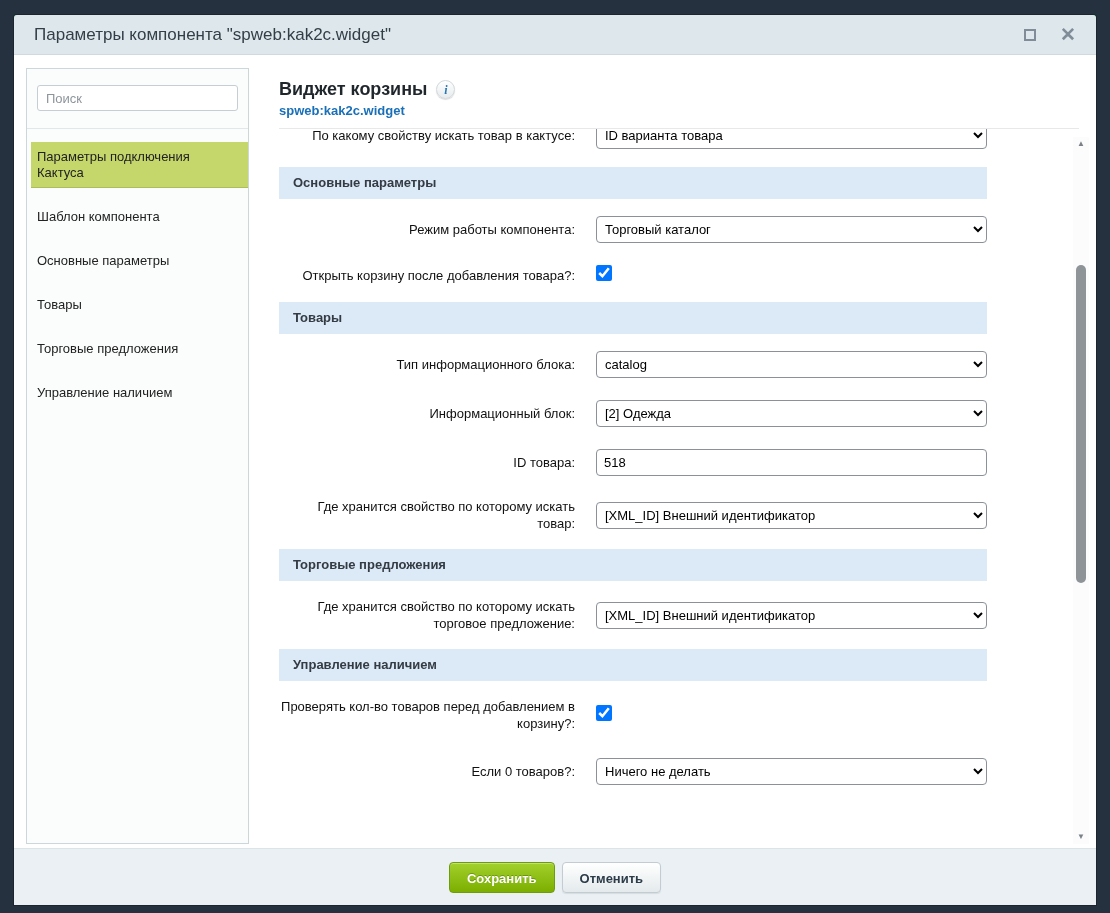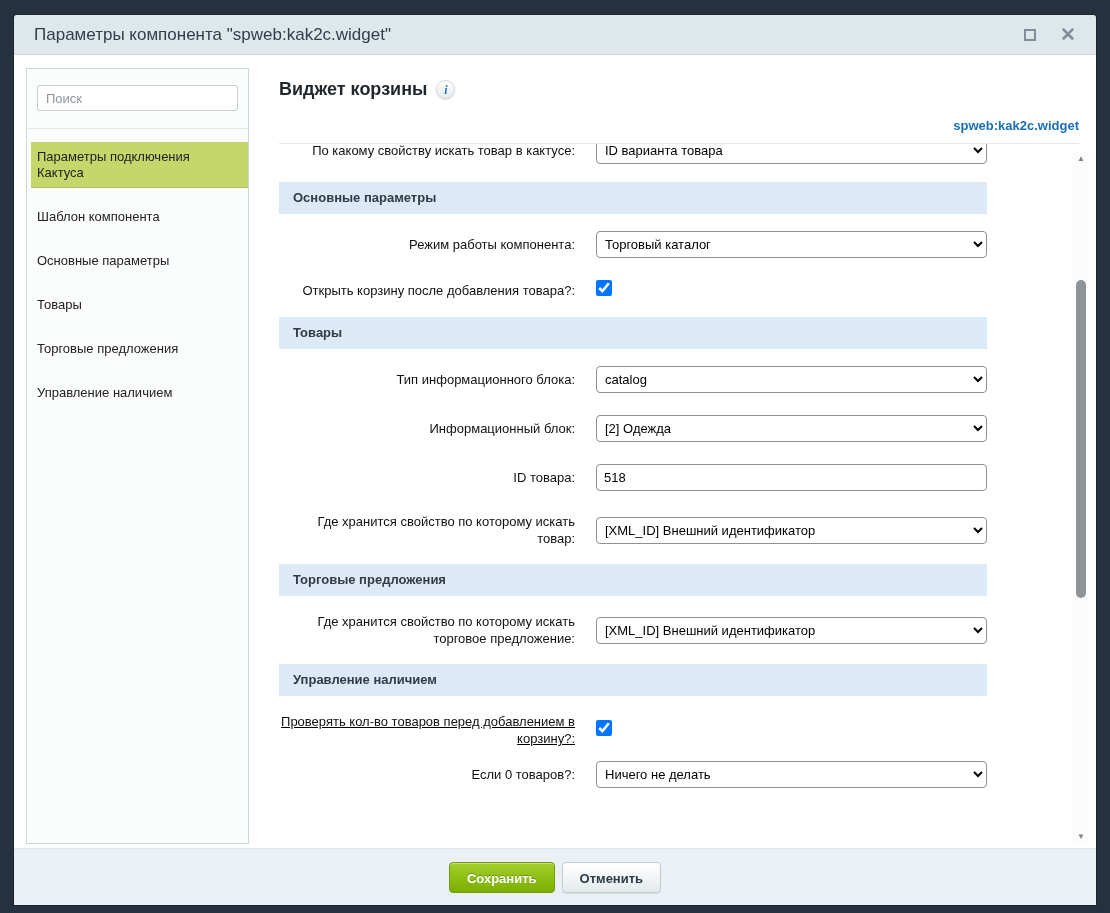--- a/index.html
+++ b/index.html
@@ -57,21 +57,21 @@
   .main-header { flex:0 0 auto; padding-right:10px; }
   .main-title-row { display:flex; align-items:center; }
   .main-title { font-size:18px; font-weight:bold; color:#1f262c; }
   .info-icon {
     display:inline-block; width:19px; height:19px; margin-left:9px;
     border-radius:50%; background:linear-gradient(#ffffff,#e7ebed);
     border:1px solid #d2d8db; box-shadow:0 1px 1px rgba(0,0,0,.15);
     color:#2a77b8; font:italic bold 12px/18px "Liberation Serif", serif;
     text-align:center; cursor:pointer;
   }
-  .component-link { font-size:13px; font-weight:bold; color:#1970b8; margin-top:18px; cursor:pointer;text-align:right; }
+  .component-link { font-size:13px; font-weight:bold; color:#1970b8; margin-top:3px; cursor:pointer; }
   .header-divider { border-bottom:1px solid #e8e8e8; margin-top:10px; }
   
   .form-viewport { flex:1; position:relative; overflow:hidden; }
   .form-content { padding:0 80px 0 0; margin-right:22px; overflow:hidden; height:100%; }
   .form-row { display:flex; align-items:center; margin:0 0 22px 0; }
   .form-row .lbl {
     flex:0 0 296px; text-align:right; font-size:13px; color:#111;
     line-height:17px; padding-right:0;
   }
   .form-row .ctrl { flex:1; padding-left:21px; }
@@ -237,21 +237,21 @@
             <div class="lbl">Где хранится свойство по которому искать торговое предложение:</div>
             <div class="ctrl">
               <select class="fld">
                 <option>[XML_ID] Внешний идентификатор</option>
               </select>
             </div>
           </div>
 
           <div class="section-bar">Управление наличием</div>
 
-          <div class="form-row" style="margin-bottom:14px;text-decoration:underline;">
+          <div class="form-row" style="margin-bottom:26px;">
             <div class="lbl">Проверять кол-во товаров перед добавлением в корзину?:</div>
             <div class="ctrl">
               <input type="checkbox" class="fld-check" checked="checked" style="">
             </div>
           </div>
 
           <div class="form-row">
             <div class="lbl">Если 0 товаров?:</div>
             <div class="ctrl">
               <select class="fld">

